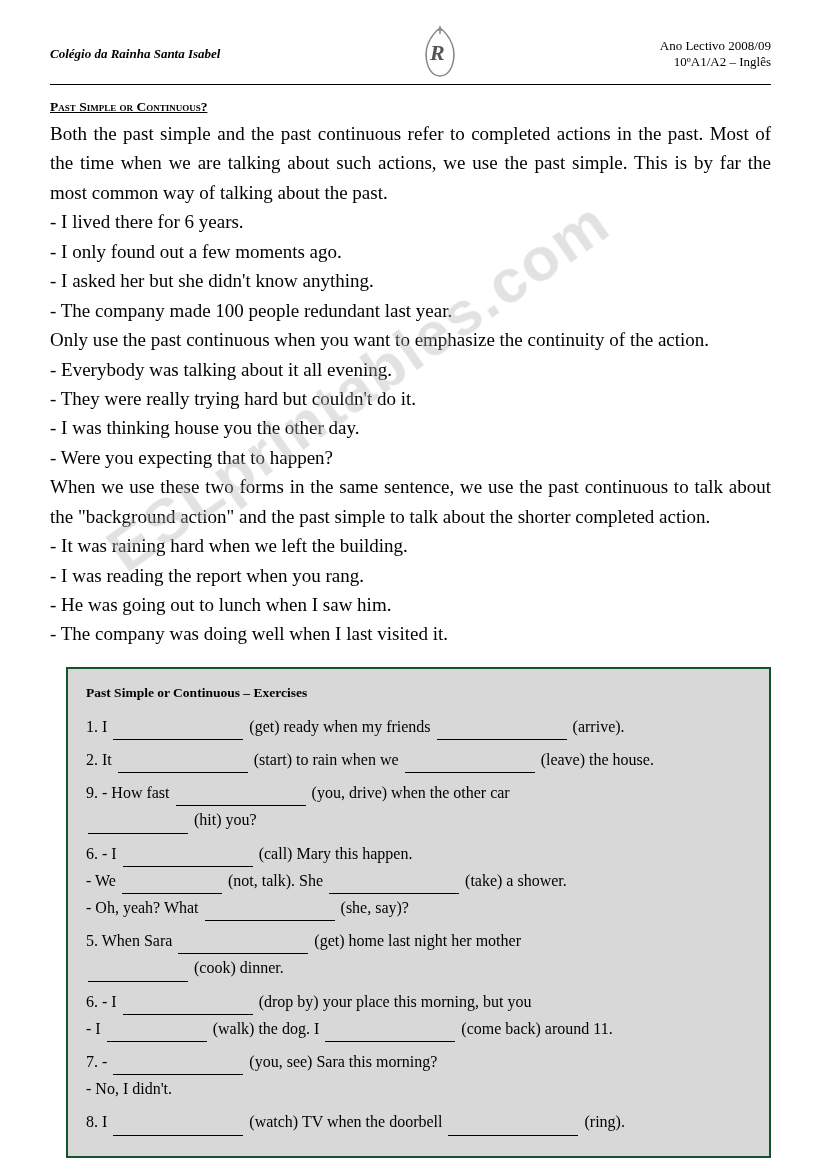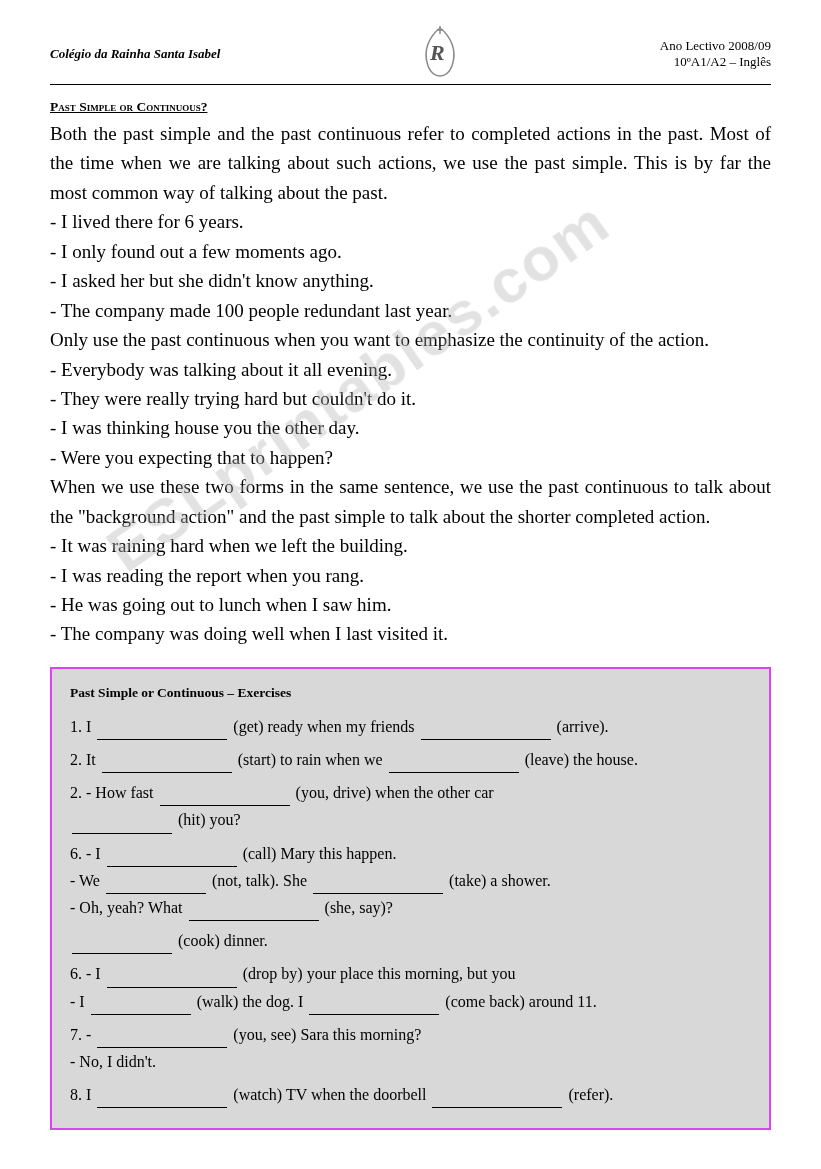--- a/index.html
+++ b/index.html
@@ -54,24 +54,25 @@
     .body-text {
       font-size: 19px;
       line-height: 1.55;
       text-align: justify;
       margin-bottom: 6px;
     }
     .body-text p {
       margin-bottom: 0;
     }
     .exercises-box {
-      border: 2px solid #d946ef;
+      border: 2px solid #14532d;
       background: #d8d8d8;
       padding: 16px 18px 14px 18px;
       margin-top: 18px;
+      margin-left: 16px;
     }
     .exercises-title {
       font-size: 13.5px;
       font-weight: bold;
       margin-bottom: 12px;
     }
     .exercise-item {
       font-size: 16px;
       line-height: 1.7;
       margin-bottom: 6px;
@@ -166,21 +167,21 @@
     <div class="exercise-item">
       <span>2. It </span>
       <span class="blank">&nbsp;&nbsp;&nbsp;&nbsp;&nbsp;&nbsp;&nbsp;&nbsp;&nbsp;&nbsp;&nbsp;&nbsp;&nbsp;&nbsp;&nbsp;&nbsp;&nbsp;&nbsp;&nbsp;&nbsp;</span>
       <span> (start) to rain when we </span>
       <span class="blank">&nbsp;&nbsp;&nbsp;&nbsp;&nbsp;&nbsp;&nbsp;&nbsp;&nbsp;&nbsp;&nbsp;&nbsp;&nbsp;&nbsp;&nbsp;&nbsp;&nbsp;&nbsp;&nbsp;&nbsp;</span>
       <span> (leave) the house.</span>
     </div>
 
     <div class="exercise-item">
       <div>
-        <span>2. - How fast </span>
+        <span>9. - How fast </span>
         <span class="blank">&nbsp;&nbsp;&nbsp;&nbsp;&nbsp;&nbsp;&nbsp;&nbsp;&nbsp;&nbsp;&nbsp;&nbsp;&nbsp;&nbsp;&nbsp;&nbsp;&nbsp;&nbsp;&nbsp;&nbsp;</span>
         <span> (you, drive) when the other car</span>
       </div>
       <div>
         <span class="blank blank-short">&nbsp;&nbsp;&nbsp;&nbsp;&nbsp;&nbsp;&nbsp;&nbsp;&nbsp;&nbsp;&nbsp;&nbsp;&nbsp;&nbsp;&nbsp;&nbsp;&nbsp;&nbsp;&nbsp;&nbsp;</span>
         <span> (hit) you?</span>
       </div>
     </div>
 
     <div class="exercise-item">
@@ -198,20 +199,25 @@
       </div>
       <div>
         <span>- Oh, yeah? What </span>
         <span class="blank">&nbsp;&nbsp;&nbsp;&nbsp;&nbsp;&nbsp;&nbsp;&nbsp;&nbsp;&nbsp;&nbsp;&nbsp;&nbsp;&nbsp;&nbsp;&nbsp;&nbsp;&nbsp;&nbsp;&nbsp;</span>
         <span> (she, say)?</span>
       </div>
     </div>
 
     <div class="exercise-item">
       <div>
+        <span>5. When Sara </span>
+        <span class="blank">&nbsp;&nbsp;&nbsp;&nbsp;&nbsp;&nbsp;&nbsp;&nbsp;&nbsp;&nbsp;&nbsp;&nbsp;&nbsp;&nbsp;&nbsp;&nbsp;&nbsp;&nbsp;&nbsp;&nbsp;</span>
+        <span> (get) home last night her mother</span>
+      </div>
+      <div>
         <span class="blank blank-short">&nbsp;&nbsp;&nbsp;&nbsp;&nbsp;&nbsp;&nbsp;&nbsp;&nbsp;&nbsp;&nbsp;&nbsp;&nbsp;&nbsp;&nbsp;&nbsp;&nbsp;&nbsp;&nbsp;&nbsp;</span>
         <span> (cook) dinner.</span>
       </div>
     </div>
 
     <div class="exercise-item">
       <div>
         <span>6. - I </span>
         <span class="blank">&nbsp;&nbsp;&nbsp;&nbsp;&nbsp;&nbsp;&nbsp;&nbsp;&nbsp;&nbsp;&nbsp;&nbsp;&nbsp;&nbsp;&nbsp;&nbsp;&nbsp;&nbsp;&nbsp;&nbsp;</span>
         <span> (drop by) your place this morning, but you</span>
@@ -235,18 +241,18 @@
         <span>- No, I didn't.</span>
       </div>
     </div>
 
     <div class="exercise-item">
       <div>
         <span>8. I </span>
         <span class="blank">&nbsp;&nbsp;&nbsp;&nbsp;&nbsp;&nbsp;&nbsp;&nbsp;&nbsp;&nbsp;&nbsp;&nbsp;&nbsp;&nbsp;&nbsp;&nbsp;&nbsp;&nbsp;&nbsp;&nbsp;</span>
         <span> (watch) TV when the doorbell </span>
         <span class="blank">&nbsp;&nbsp;&nbsp;&nbsp;&nbsp;&nbsp;&nbsp;&nbsp;&nbsp;&nbsp;&nbsp;&nbsp;&nbsp;&nbsp;&nbsp;&nbsp;&nbsp;&nbsp;&nbsp;&nbsp;</span>
-        <span> (refer).</span>
+        <span> (ring).</span>
       </div>
     </div>
 
   </div>
 </div>
 
 </body></html>

